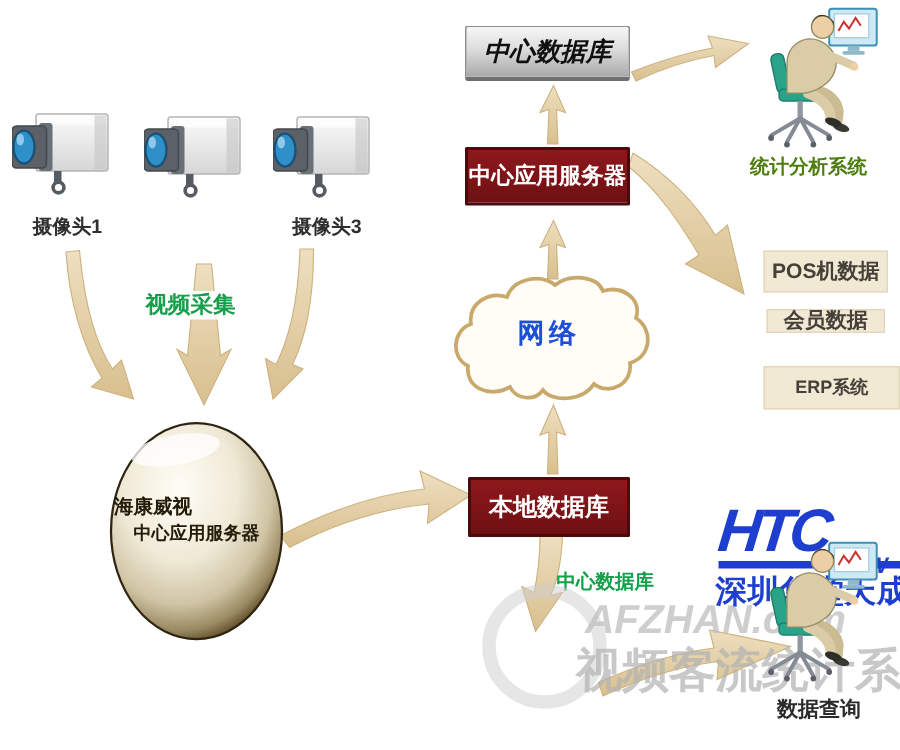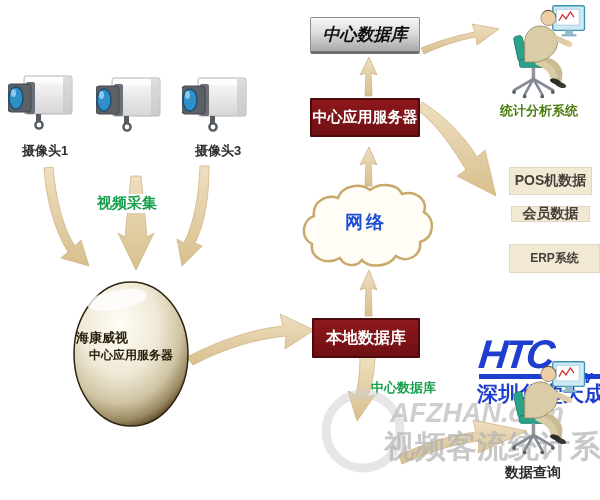--- a/index.html
+++ b/index.html
@@ -28,21 +28,21 @@
   #central-app{left:310px;top:98px;width:110px;height:39px;font-size:15px;}
   #local-app{left:312px;top:318px;width:108px;height:40px;font-size:16px;}
   #local-db{left:327px;top:423px;width:93px;height:42px;font-size:16px;}
   #pos-box{left:509px;top:167px;width:83px;height:28px;font-size:14px;}
   #member-box{left:511px;top:206px;width:79px;height:16px;font-size:14px;}
   #erp-box{left:509px;top:244px;width:91px;height:29px;font-size:12px;}
   
   #cloud-label{left:334px;top:210px;width:64px;text-align:center;font-size:18px;font-weight:700;color:#1d4ed8;letter-spacing:3px;}
   
   #stats-label{left:500px;top:102px;width:90px;text-align:left;font-size:13px;font-weight:600;color:#4d7c0f;z-index:7;}
-  #query-label{left:505px;top:464px;width:82px;text-align:left;font-size:14px;font-weight:600;color:#2b2b2b;z-index:7;}
+  #query-label{left:505px;top:464px;width:82px;text-align:center;font-size:14px;font-weight:600;color:#2b2b2b;z-index:7;}
   
   #wm-en{left:390px;top:398px;font-size:27px;font-weight:700;font-style:italic;color:#c2c2c2;opacity:.8;z-index:3;}
   #wm-cn{left:384px;top:426px;font-size:31px;font-weight:700;color:#b3b3b3;opacity:.72;z-index:3;}
   
   #logo-htc{left:479px;top:334px;font-size:40px;font-style:italic;font-weight:900;color:#1e3ecf;letter-spacing:-3px;line-height:1;transform:skewX(-6deg);z-index:4;}
   #logo-view{left:552px;top:352px;font-size:15px;font-style:italic;font-weight:800;color:#1e3ecf;letter-spacing:.5px;z-index:4;margin-top:17px;}
   #logo-bar{position:absolute;left:479px;top:374px;width:121px;height:5px;background:#1e3ecf;z-index:4;}
   #logo-company{left:477px;top:380px;font-size:21px;font-weight:700;color:#1e3ecf;letter-spacing:.5px;z-index:4;}
   .z2{z-index:2}.z5{z-index:5}
 </style>

